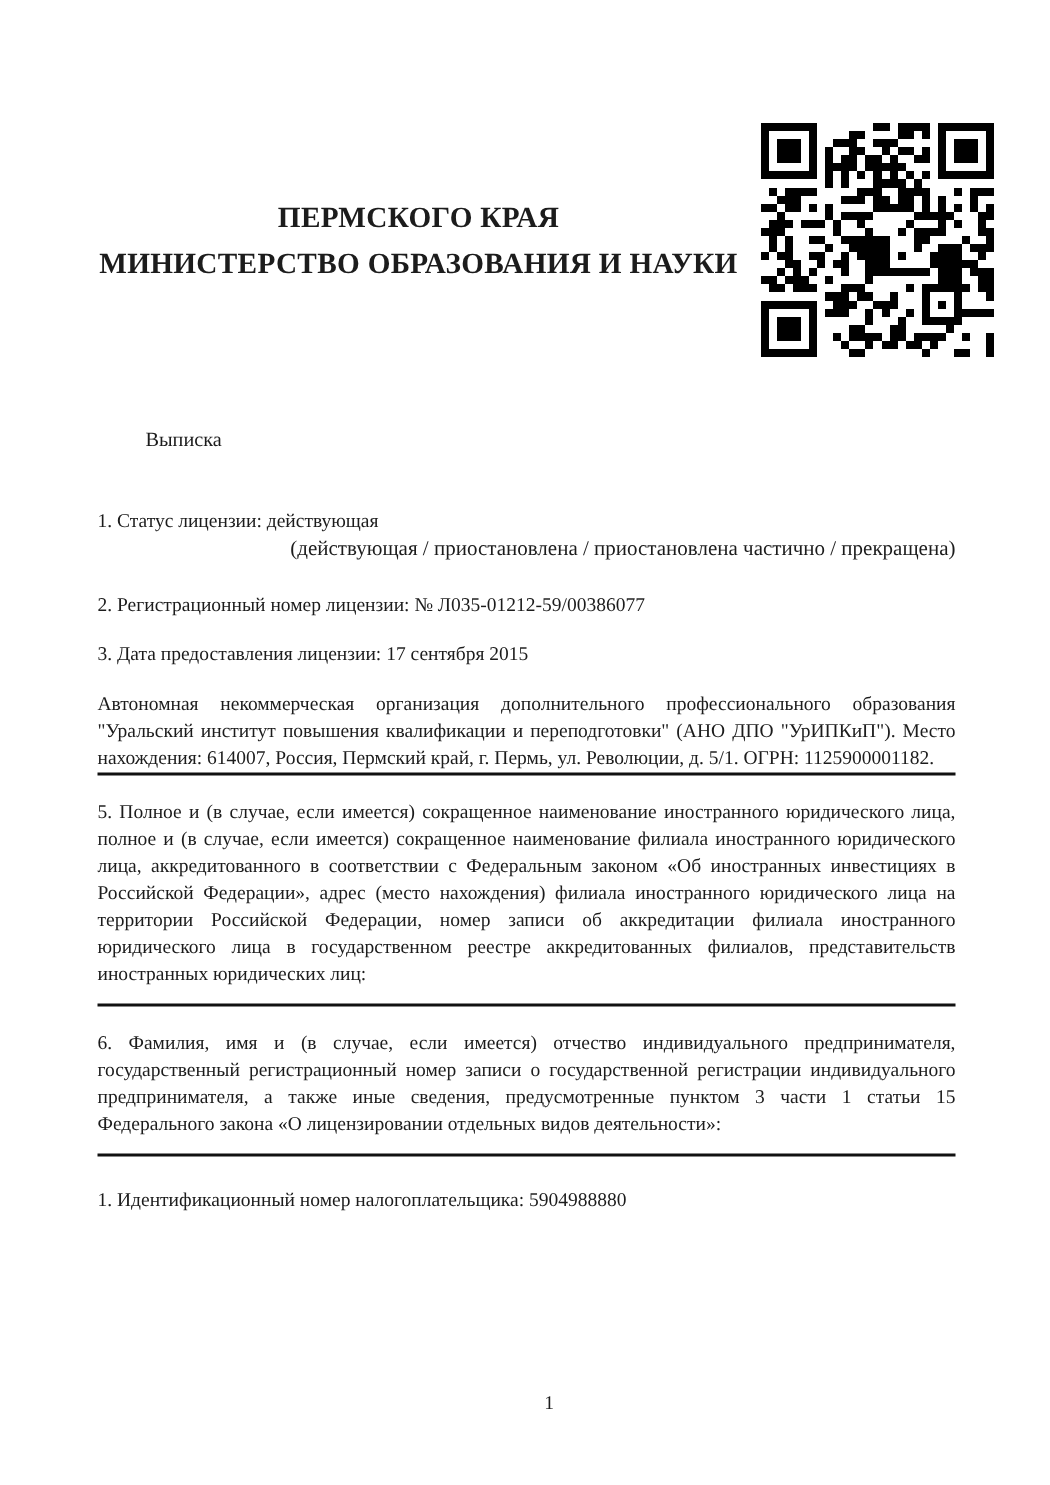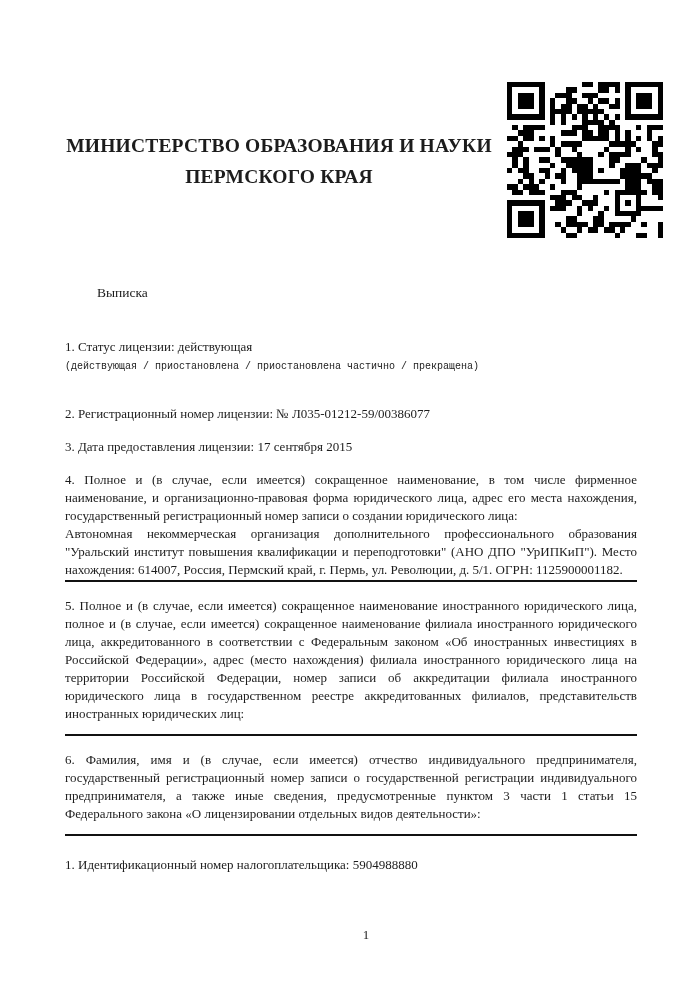--- a/index.html
+++ b/index.html
@@ -51,25 +51,24 @@
   .items{margin-top:36px;}
   .item{margin:0;}
   p{margin:0;}
   .body{
     font-size:13px;
     line-height:18px;
     text-align:justify;
     text-align-last:left;
   }
   .note{
-    font-size:10px;
+    font-size:14px;
     line-height:13px;
-    text-align:left;
+    text-align:right;
     margin-top:4px;
-    font-family:Liberation Mono, monospace;
   }
   .fill-line{
     border-bottom:2px solid #111;
     height:0;
   }
   .mt-item{margin-top:15px;}
   .item-4 .fill-line{margin-top:1px;}
   .item-5 .fill-line,
   .item-6 .fill-line{margin-top:11px;}
 
@@ -500,46 +499,45 @@
         <rect x="24" y="28" width="1" height="1" fill="#000"></rect>
         <rect x="25" y="28" width="1" height="1" fill="#000"></rect>
         <rect x="28" y="28" width="1" height="1" fill="#000"></rect>
       </svg>
   </div>
 
   <div class="content">
 
     <header class="org-header">
       <div class="org-name">
+        <div>ПЕРМСКОГО КРАЯ</div>
         <div>МИНИСТЕРСТВО ОБРАЗОВАНИЯ И НАУКИ</div>
-        <div>ПЕРМСКОГО КРАЯ</div>
       </div>
     </header>
 
     <div class="doc-title">
       <div>Выписка</div>
     </div>
 
     <main class="items">
 
       <section class="item item-1">
         <p class="body">1. Статус лицензии: действующая</p>
         <p class="note">(действующая / приостановлена / приостановлена частично / прекращена)</p>
       </section>
 
-      <section class="item item-2" style="margin-top:32px;">
+      <section class="item item-2" style="margin-top:21px;">
         <p class="body">2. Регистрационный номер лицензии: № Л035-01212-59/00386077</p>
       </section>
 
       <section class="item item-3 mt-item">
         <p class="body">3. Дата предоставления лицензии: 17 сентября 2015</p>
       </section>
 
       <section class="item item-4 mt-item">
-        <p class="body">4. Полное и (в случае, если имеется) сокращенное наименование, в том числе фирменное наименование, и организационно-правовая форма юридического лица, адрес его места нахождения, государственный регистрационный номер записи о создании юридического лица:</p>
         <p class="body">Автономная некоммерческая организация дополнительного профессионального образования "Уральский институт повышения квалификации и переподготовки" (АНО ДПО "УрИПКиП"). Место нахождения: 614007, Россия, Пермский край, г. Пермь, ул. Революции, д. 5/1. ОГРН: 1125900001182.</p>
         <div class="fill-line"></div>
       </section>
 
       <section class="item item-5 mt-item">
         <p class="body">5. Полное и (в случае, если имеется) сокращенное наименование иностранного юридического лица, полное и (в случае, если имеется) сокращенное наименование филиала иностранного юридического лица, аккредитованного в соответствии с Федеральным законом «Об иностранных инвестициях в Российской Федерации», адрес (место нахождения) филиала иностранного юридического лица на территории Российской Федерации, номер записи об аккредитации филиала иностранного юридического лица в государственном реестре аккредитованных филиалов, представительств иностранных юридических лиц:</p>
         <div class="fill-line"></div>
       </section>
 
       <section class="item item-6 mt-item">

